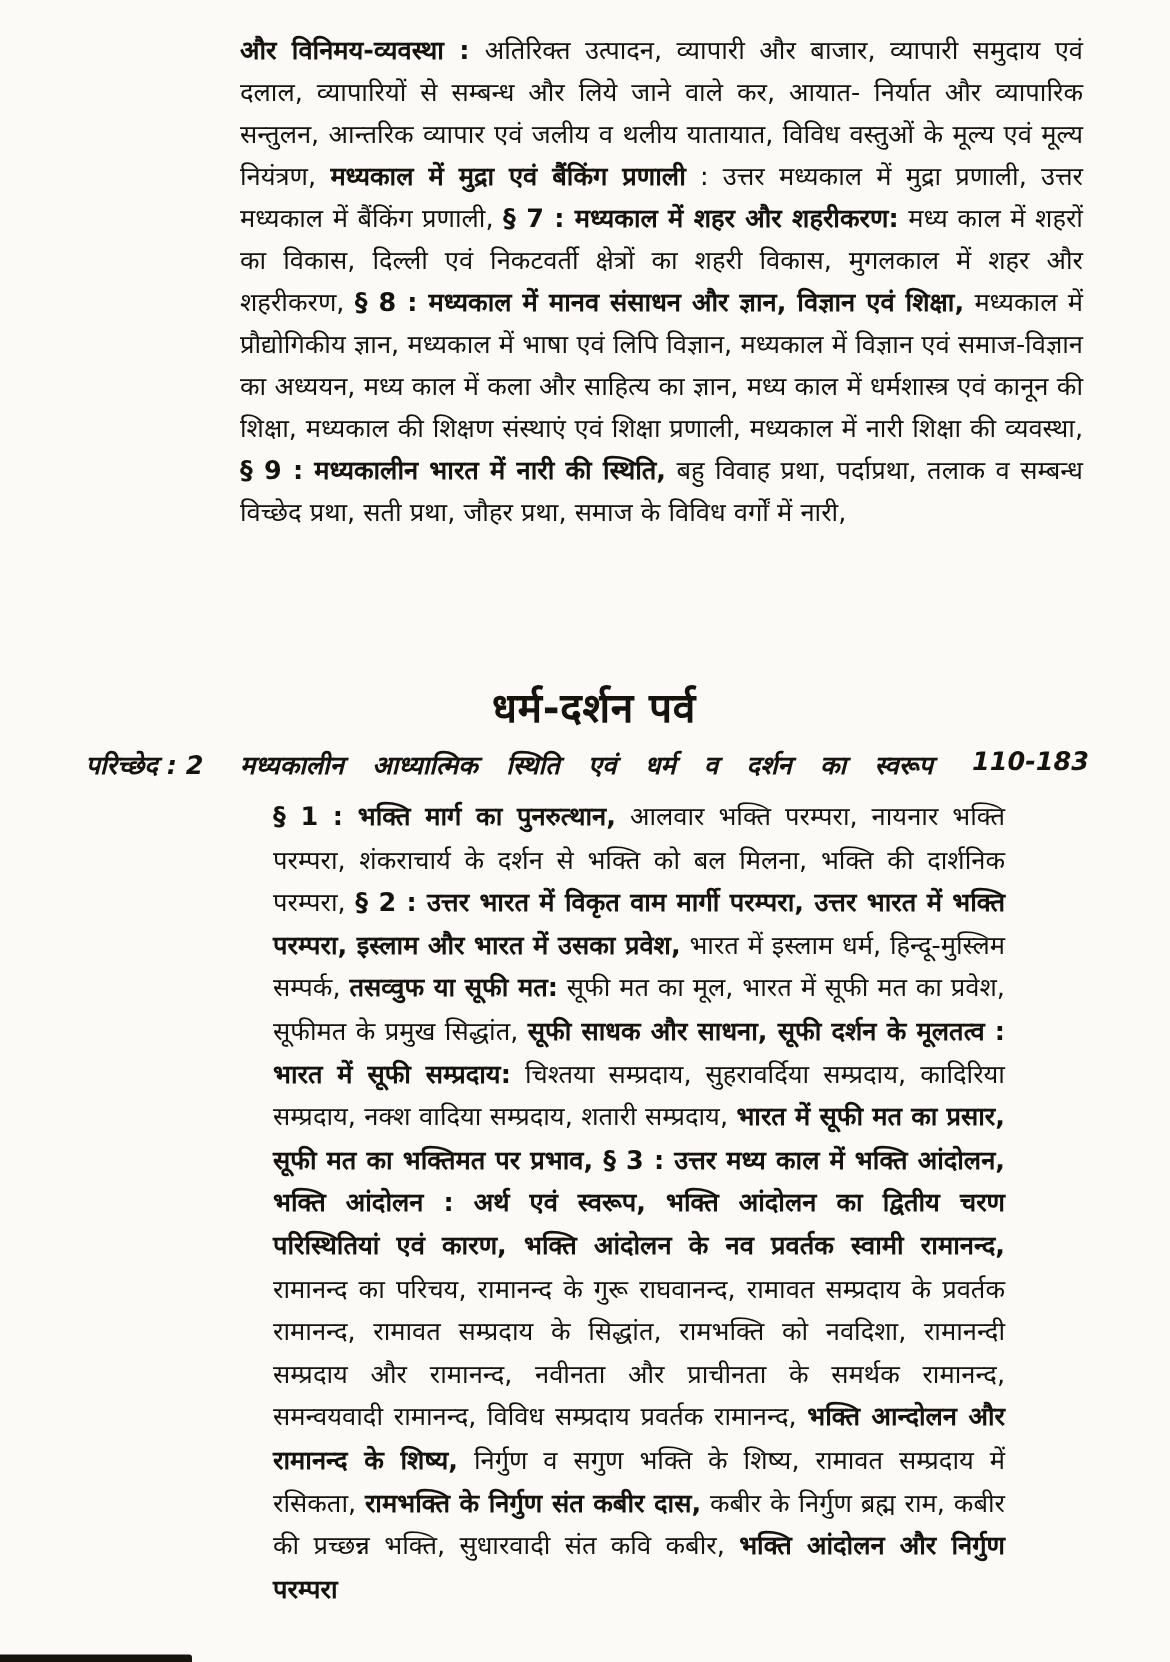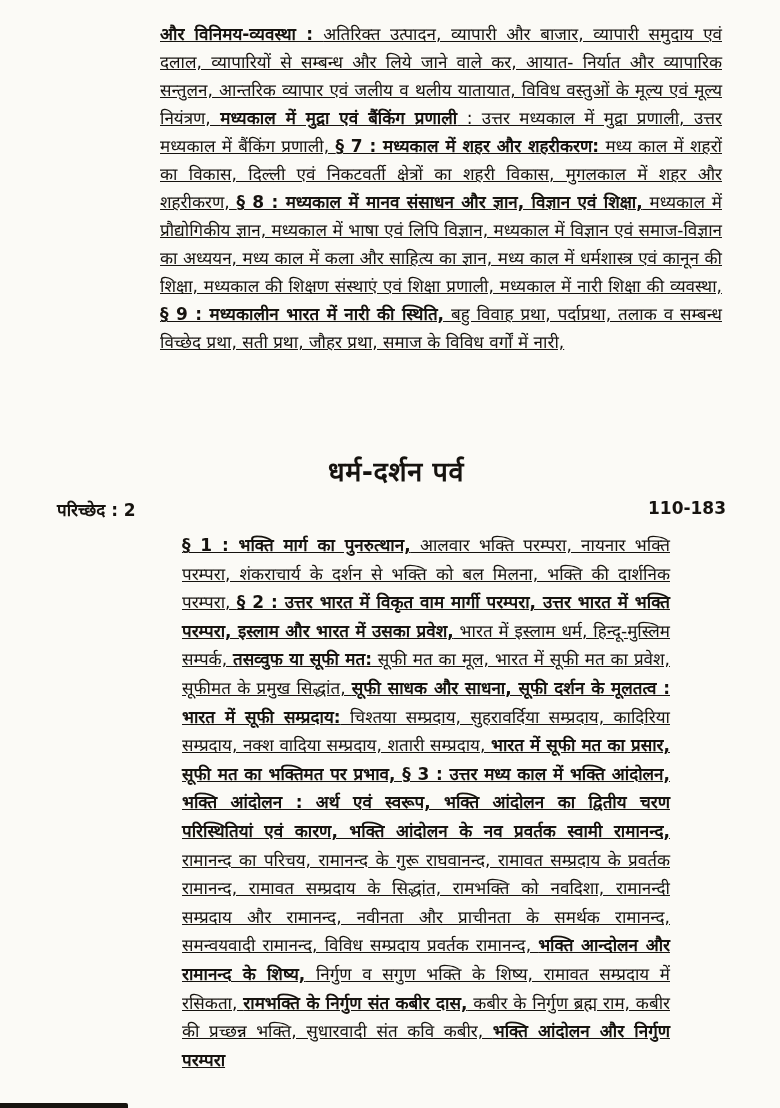--- a/index.html
+++ b/index.html
@@ -7,21 +7,21 @@
     position: relative;
     width: 780px;
     height: 1108px;
     margin: 0 auto;
     background: #fbfaf6;
     font-family: "DejaVu Sans", sans-serif;
     color: #16130f;
     overflow: hidden;
     box-shadow: 0 0 6px rgba(0,0,0,.25);
   }
-  .rich { text-align: justify; text-decoration: underline; }
+  .rich { text-align: justify; }
   .rich .bold { font-weight: 700; }
   .intro-block {
     position: absolute;
     left: 160px; top: 20px;
     width: 562px;
     font-size: 17px;
     line-height: 28px;
   }
   .section-heading {
     position: absolute;
@@ -33,20 +33,21 @@
     font-weight: 700;
     letter-spacing: 0.5px;
   }
   .chapter-row {
     position: absolute;
     left: 0; top: 498px;
     width: 100%;
     height: 30px;
     font-size: 17px;
     font-weight: 700;
+    font-style: italic;
   }
   .chapter-label  { position: absolute; left: 57px;  top: 0; white-space: nowrap; }
   .chapter-title  { position: absolute; left: 160px; top: 0; width: 462px; text-align: justify; text-align-last: justify; }
   .chapter-pages  { position: absolute; left: 648px; top: 0; white-space: nowrap; }
   .body-block {
     position: absolute;
     left: 158px; top: 531px;
     width: 488px;
     font-size: 17px;
     line-height: 28.6px;
@@ -72,20 +73,21 @@
 <body>
 
 <div class="page">
 
   <div class="intro-block rich"><span class="bold">और विनिमय-व्यवस्था : </span><span>अतिरिक्त उत्पादन, व्यापारी और बाजार, व्यापारी समुदाय एवं दलाल, व्यापारियों से सम्बन्ध और लिये जाने वाले कर, आयात- निर्यात और व्यापारिक सन्तुलन, आन्तरिक व्यापार एवं जलीय व थलीय यातायात, विविध वस्तुओं के मूल्य एवं मूल्य नियंत्रण, </span><span class="bold">मध्यकाल में मुद्रा एवं बैंकिंग प्रणाली</span><span> : उत्तर मध्यकाल में मुद्रा प्रणाली, उत्तर मध्यकाल में बैंकिंग प्रणाली, </span><span class="bold">§ 7 : मध्यकाल में शहर और शहरीकरण:</span><span> मध्य काल में शहरों का विकास, दिल्ली एवं निकटवर्ती क्षेत्रों का शहरी विकास, मुगलकाल में शहर और शहरीकरण, </span><span class="bold">§ 8 : मध्यकाल में मानव संसाधन और ज्ञान, विज्ञान एवं शिक्षा,</span><span> मध्यकाल में प्रौद्योगिकीय ज्ञान, मध्यकाल में भाषा एवं लिपि विज्ञान, मध्यकाल में विज्ञान एवं समाज-विज्ञान का अध्ययन, मध्य काल में कला और साहित्य का ज्ञान, मध्य काल में धर्मशास्त्र एवं कानून की शिक्षा, मध्यकाल की शिक्षण संस्थाएं एवं शिक्षा प्रणाली, मध्यकाल में नारी शिक्षा की व्यवस्था, </span><span class="bold">§ 9 : मध्यकालीन भारत में नारी की स्थिति,</span><span> बहु विवाह प्रथा, पर्दाप्रथा, तलाक व सम्बन्ध विच्छेद प्रथा, सती प्रथा, जौहर प्रथा, समाज के विविध वर्गों में नारी,</span></div>
 
   <h1 class="section-heading">धर्म-दर्शन पर्व</h1>
 
   <div class="chapter-row">
     <span class="chapter-label">परिच्छेद : 2</span>
+    <span class="chapter-title">मध्यकालीन आध्यात्मिक स्थिति एवं धर्म व दर्शन का स्वरूप</span>
     <span class="chapter-pages">110-183</span>
   </div>
 
   <div class="body-block rich"><span class="bold">§ 1 : भक्ति मार्ग का पुनरुत्थान,</span><span> आलवार भक्ति परम्परा, नायनार भक्ति परम्परा, शंकराचार्य के दर्शन से भक्ति को बल मिलना, भक्ति की दार्शनिक परम्परा, </span><span class="bold">§ 2 : उत्तर भारत में विकृत वाम मार्गी परम्परा, उत्तर भारत में भक्ति परम्परा, इस्लाम और भारत में उसका प्रवेश,</span><span> भारत में इस्लाम धर्म, हिन्दू-मुस्लिम सम्पर्क, </span><span class="bold">तसव्वुफ या सूफी मत:</span><span> सूफी मत का मूल, भारत में सूफी मत का प्रवेश, सूफीमत के प्रमुख सिद्धांत, </span><span class="bold">सूफी साधक और साधना, सूफी दर्शन के मूलतत्व : भारत में सूफी सम्प्रदाय:</span><span> चिश्तया सम्प्रदाय, सुहरावर्दिया सम्प्रदाय, कादिरिया सम्प्रदाय, नक्श वादिया सम्प्रदाय, शतारी सम्प्रदाय, </span><span class="bold">भारत में सूफी मत का प्रसार, सूफी मत का भक्तिमत पर प्रभाव, § 3 : उत्तर मध्य काल में भक्ति आंदोलन, भक्ति आंदोलन : अर्थ एवं स्वरूप, भक्ति आंदोलन का द्वितीय चरण परिस्थितियां एवं कारण, भक्ति आंदोलन के नव प्रवर्तक स्वामी रामानन्द,</span><span> रामानन्द का परिचय, रामानन्द के गुरू राघवानन्द, रामावत सम्प्रदाय के प्रवर्तक रामानन्द, रामावत सम्प्रदाय के सिद्धांत, रामभक्ति को नवदिशा, रामानन्दी सम्प्रदाय और रामानन्द, नवीनता और प्राचीनता के समर्थक रामानन्द, समन्वयवादी रामानन्द, विविध सम्प्रदाय प्रवर्तक रामानन्द, </span><span class="bold">भक्ति आन्दोलन और रामानन्द के शिष्य,</span><span> निर्गुण व सगुण भक्ति के शिष्य, रामावत सम्प्रदाय में रसिकता, </span><span class="bold">रामभक्ति के निर्गुण संत कबीर दास,</span><span> कबीर के निर्गुण ब्रह्म राम, कबीर की प्रच्छन्न भक्ति, सुधारवादी संत कवि कबीर, </span><span class="bold">भक्ति आंदोलन और निर्गुण परम्परा</span></div>
 
 
   <div class="scan-artifact"></div>
 
 </div>
 

